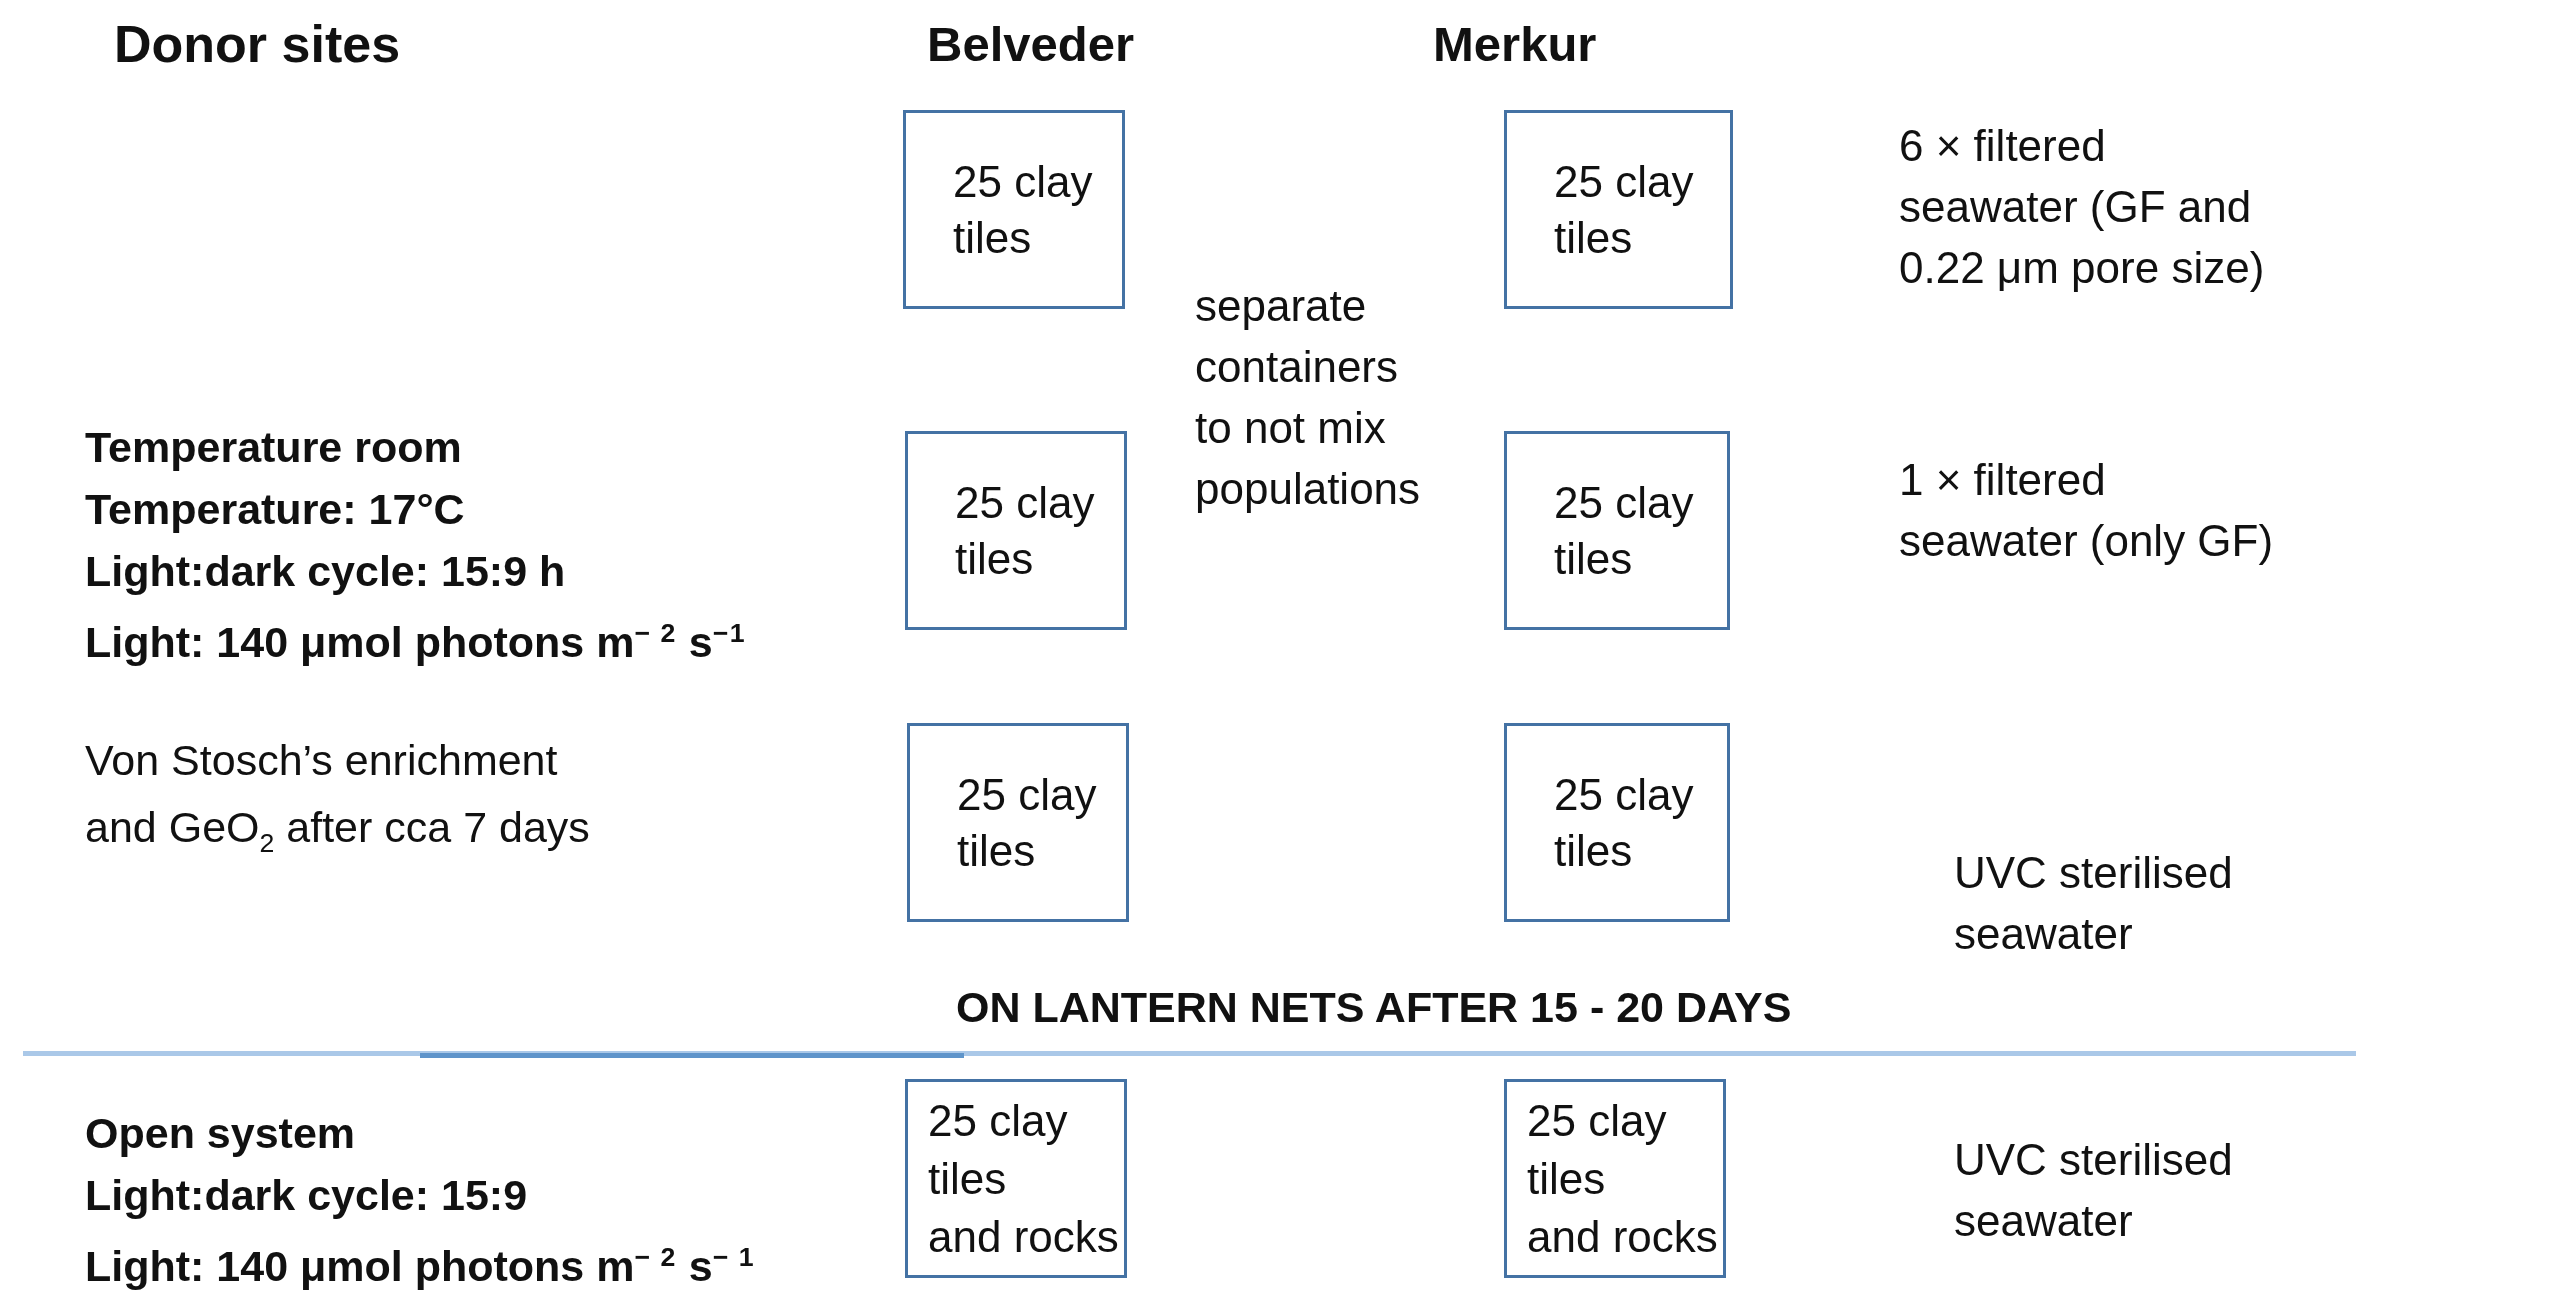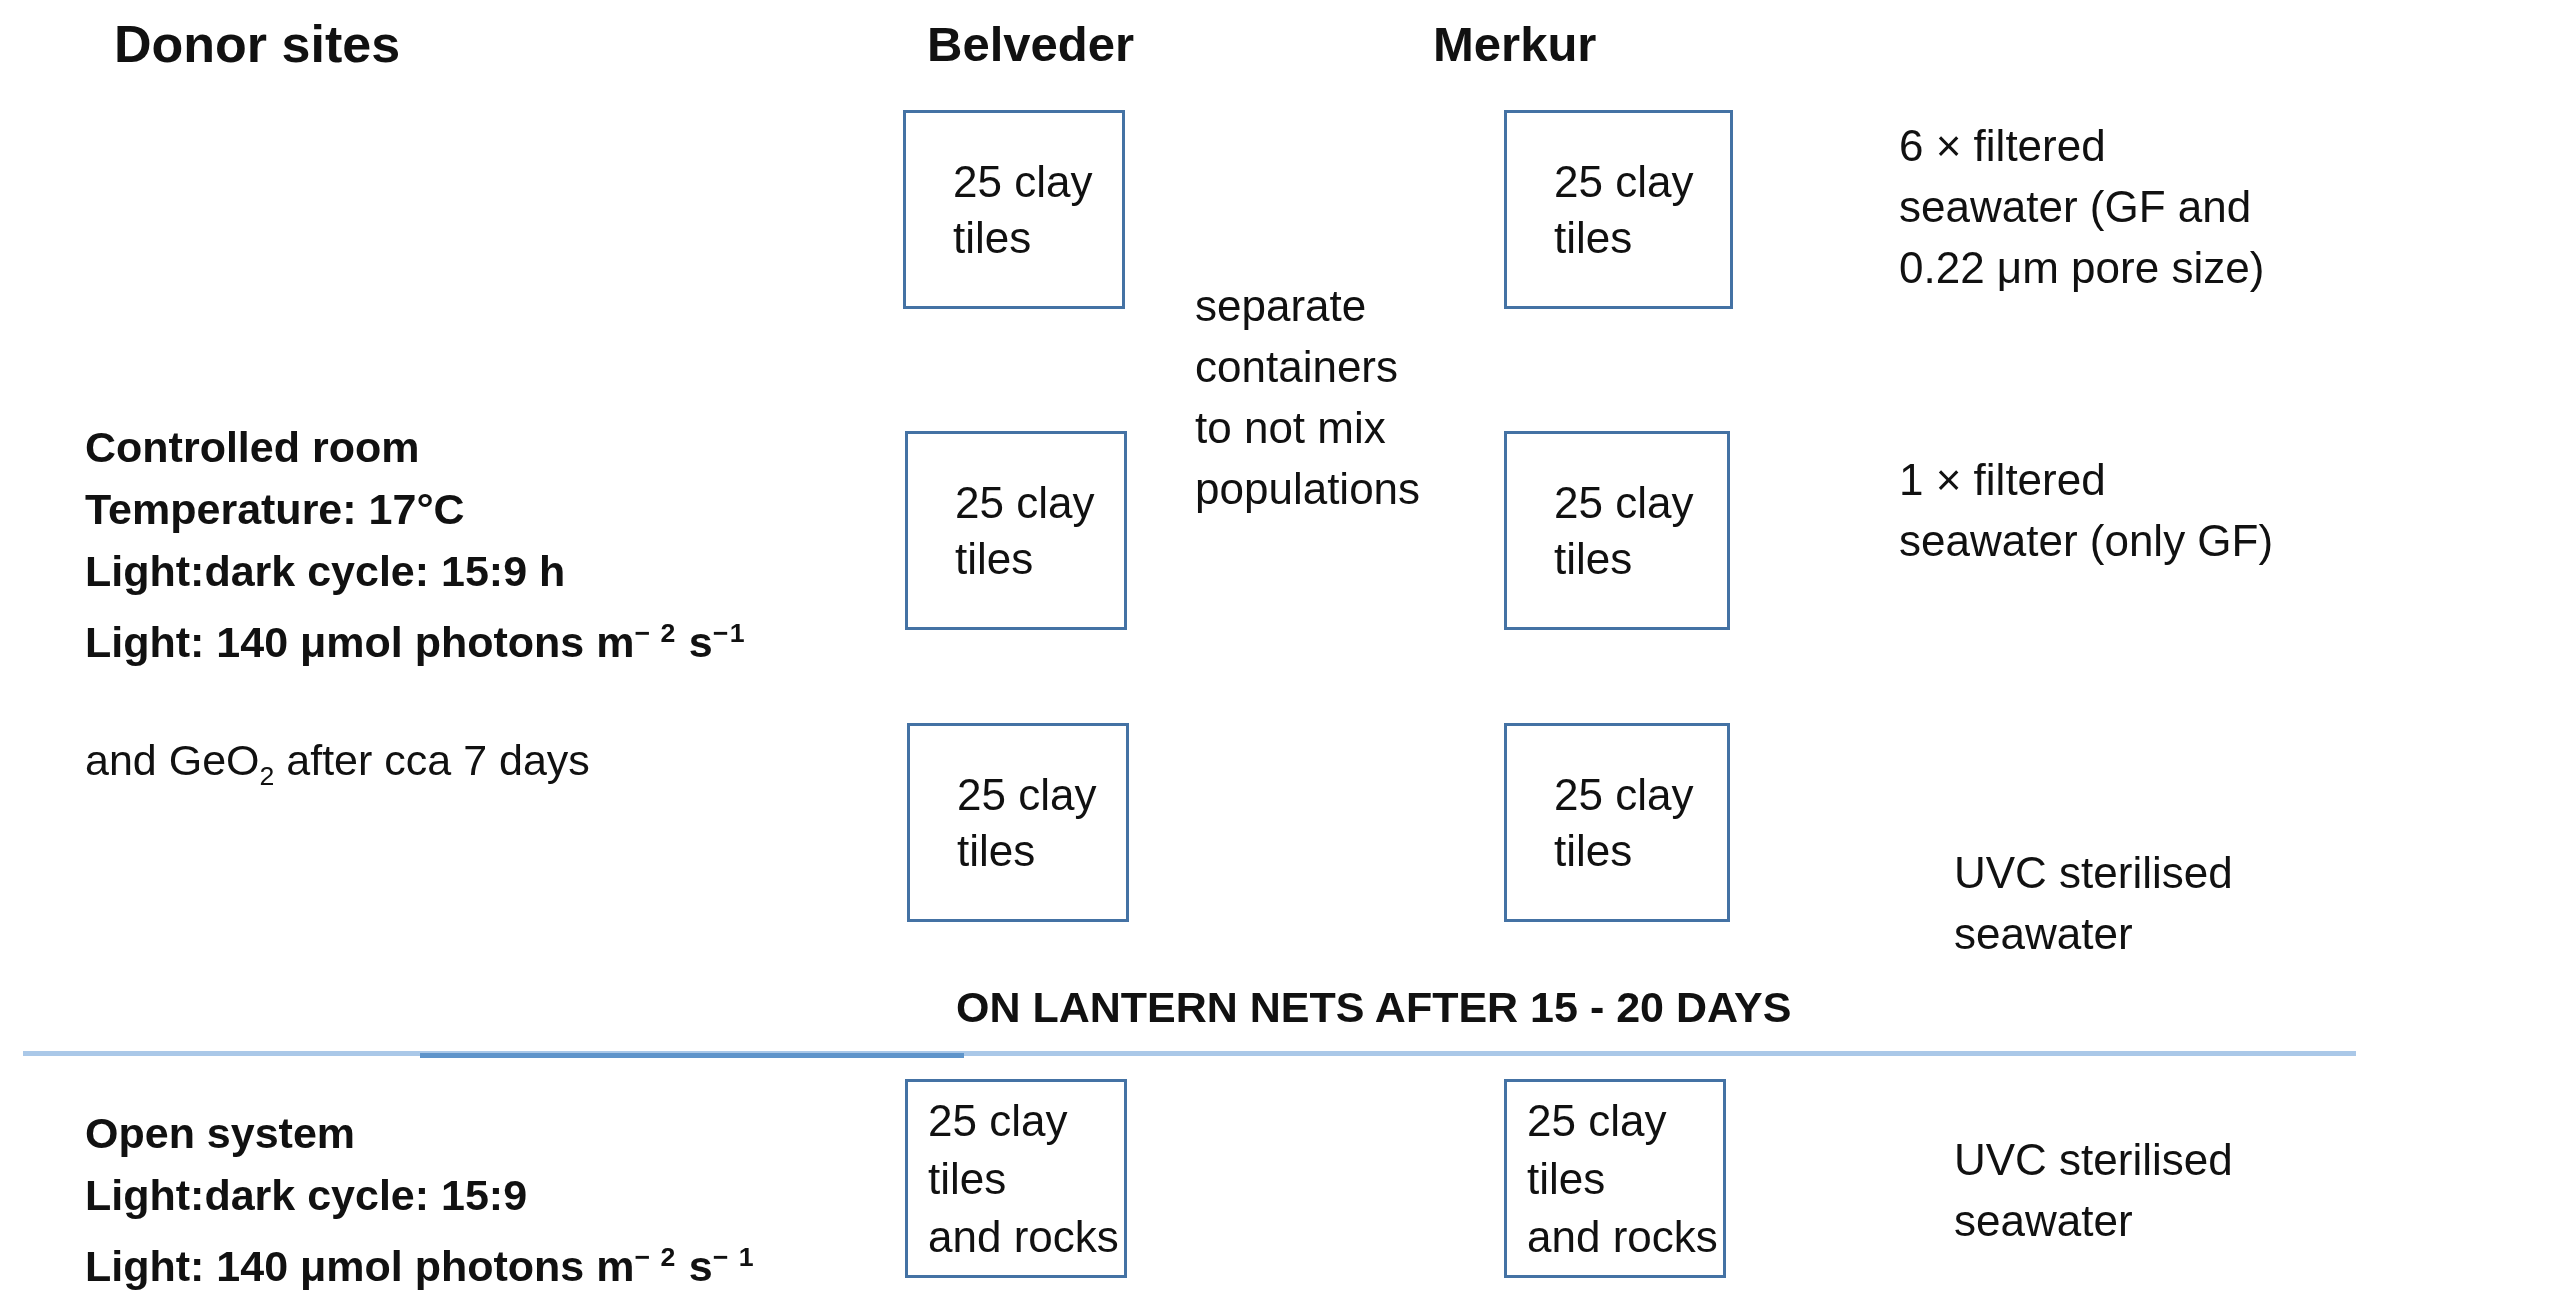--- a/index.html
+++ b/index.html
@@ -96,27 +96,28 @@
 </head>
 <body>
 
 <div id="canvas">
 
   <div class="abs heading" style="left:114px; top:12px;">Donor sites</div>
   <div class="abs col-heading" style="left:927px; top:12px;">Belveder</div>
   <div class="abs col-heading" style="left:1433px; top:12px;">Merkur</div>
 
   <div class="abs text-block bold-block" style="left:85px; top:416px;">
-    <span class="line">Controlled room</span>
+    <span class="line">Temperature room</span>
     <span class="line">Temperature: 17°C</span>
     <span class="line">Light:dark cycle: 15:9 h</span>
     <span class="line"><span>Light: 140 μmol photons m</span><sup class="u">− 2</sup><span> s</span><sup class="u">−1</sup></span>
   </div>
 
   <div class="abs text-block reg-block" style="left:85px; top:727px;">
+    <span class="line">Von Stosch’s enrichment</span>
     <span class="line"><span>and GeO</span><sub class="d">2</sub><span> after cca 7 days</span></span>
   </div>
 
   <div class="abs text-block bold-block" style="left:85px; top:1102px;">
     <span class="line">Open system</span>
     <span class="line">Light:dark cycle: 15:9</span>
     <span class="line"><span>Light: 140 μmol photons m</span><sup class="u">− 2</sup><span> s</span><sup class="u">− 1</sup></span>
   </div>
 
   <div class="abs tile-box" style="left:903px; top:110px;">

